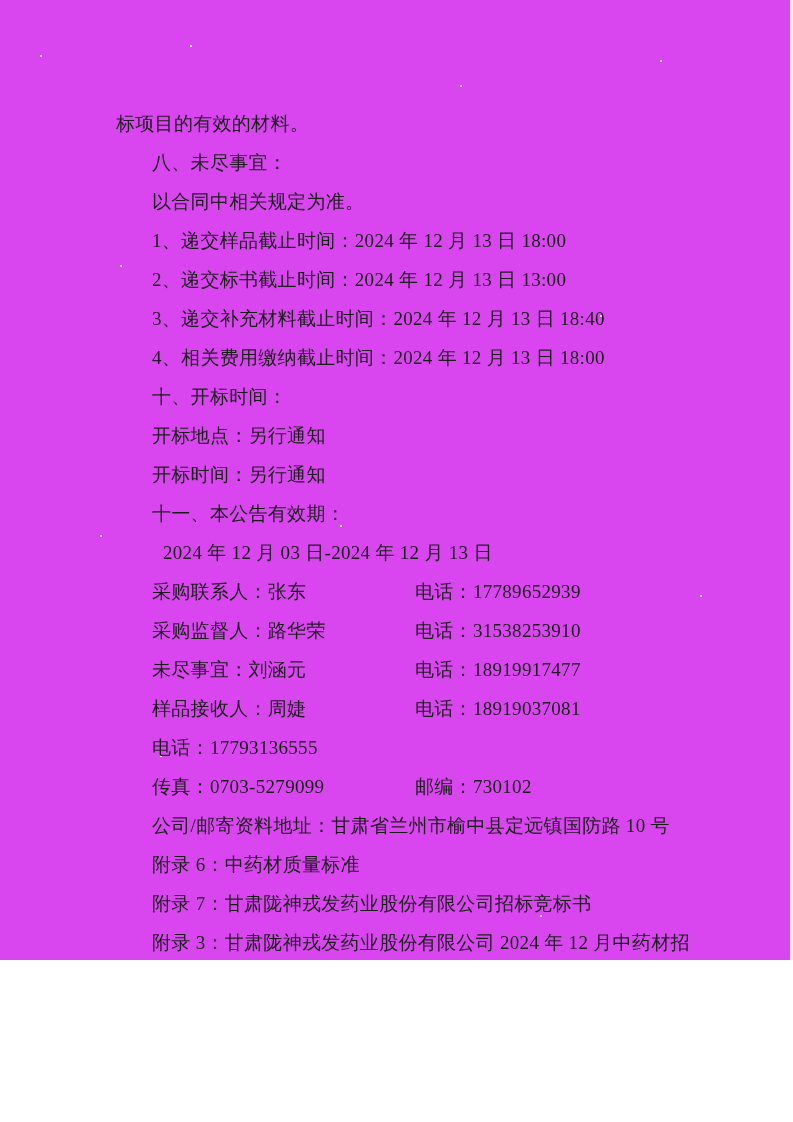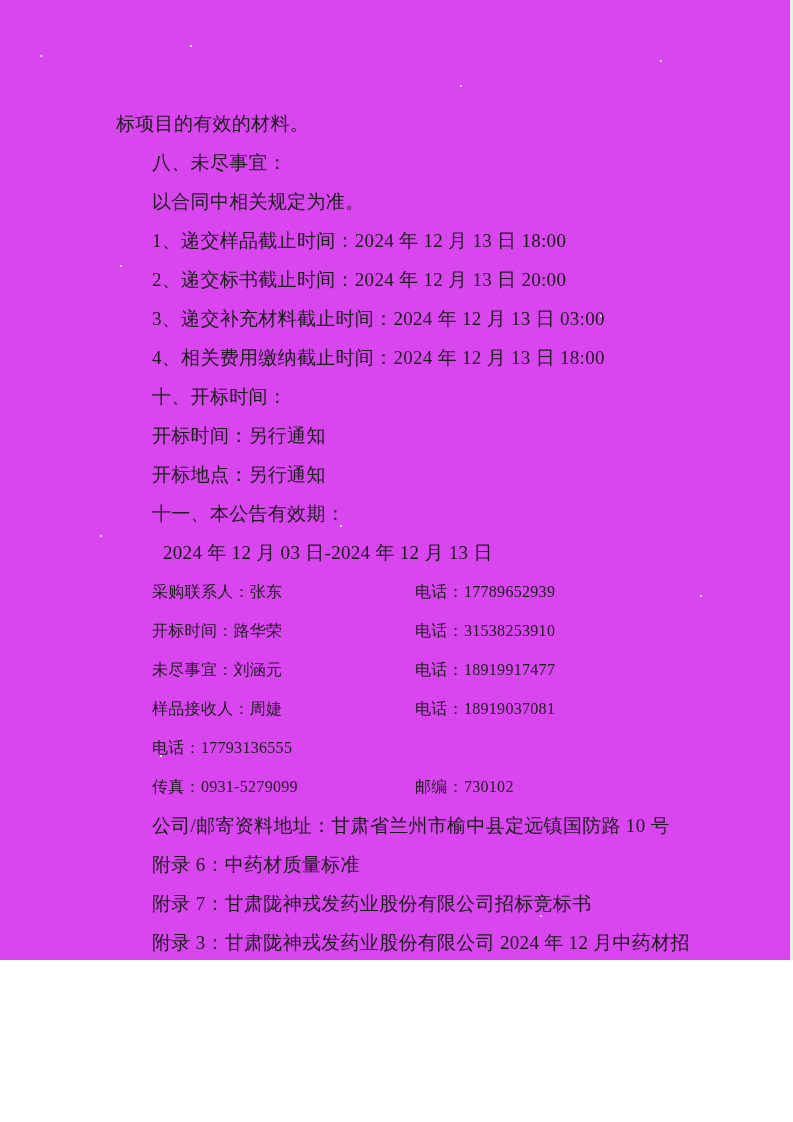--- a/index.html
+++ b/index.html
@@ -27,21 +27,21 @@
     font-size: 19px;
     line-height: 39px;
     white-space: nowrap;
     letter-spacing: 0.3px;
   }
   .ind { padding-left: 36px; }
   .ind2 { padding-left: 47px; }
   .contact-row {
     display: flex;
     padding-left: 36px;
-    font-size: 16px;
+    font-size: 19px;
     line-height: 39px;
     letter-spacing: 0.3px;
     white-space: nowrap;
   }
   .c-left { width: 263px; flex: 0 0 263px; }
   .c-right { flex: 1; }
   .scan-edge {
     position: absolute;
     top: 0;
     right: 0;
@@ -71,52 +71,52 @@
   <div class="scan-edge"></div>
 
   <div class="content">
 
     <p class="line">标项目的有效的材料。</p>
 
     <p class="line ind">八、未尽事宜：</p>
     <p class="line ind">以合同中相关规定为准。</p>
 
     <p class="line ind">1、递交样品截止时间：2024 年 12 月 13 日 18:00</p>
-    <p class="line ind">2、递交标书截止时间：2024 年 12 月 13 日 20:00</p>
-    <p class="line ind">3、递交补充材料截止时间：2024 年 12 月 13 日 03:00</p>
+    <p class="line ind">2、递交标书截止时间：2024 年 12 月 13 日 13:00</p>
+    <p class="line ind">3、递交补充材料截止时间：2024 年 12 月 13 日 18:40</p>
     <p class="line ind">4、相关费用缴纳截止时间：2024 年 12 月 13 日 18:00</p>
 
     <p class="line ind">十、开标时间：</p>
+    <p class="line ind">开标地点：另行通知</p>
     <p class="line ind">开标时间：另行通知</p>
-    <p class="line ind">开标地点：另行通知</p>
 
     <p class="line ind">十一、本公告有效期：</p>
     <p class="line ind2">2024 年 12 月 03 日-2024 年 12 月 13 日</p>
 
     <div class="contact-row">
       <span class="c-left"><span>采购联系人：</span><span>张东</span></span>
       <span class="c-right"><span>电话：</span><span>17789652939</span></span>
     </div>
     <div class="contact-row">
-      <span class="c-left"><span>开标时间：</span><span>路华荣</span></span>
+      <span class="c-left"><span>采购监督人：</span><span>路华荣</span></span>
       <span class="c-right"><span>电话：</span><span>31538253910</span></span>
     </div>
     <div class="contact-row">
       <span class="c-left"><span>未尽事宜：</span><span>刘涵元</span></span>
       <span class="c-right"><span>电话：</span><span>18919917477</span></span>
     </div>
     <div class="contact-row">
       <span class="c-left"><span>样品接收人：</span><span>周婕</span></span>
       <span class="c-right"><span>电话：</span><span>18919037081</span></span>
     </div>
     <div class="contact-row">
       <span class="c-right"><span>电话：</span><span>17793136555</span></span>
     </div>
     <div class="contact-row">
-      <span class="c-left"><span>传真：</span><span>0931-5279099</span></span>
+      <span class="c-left"><span>传真：</span><span>0703-5279099</span></span>
       <span class="c-right"><span>邮编：</span><span>730102</span></span>
     </div>
 
     <p class="line ind">公司/邮寄资料地址：甘肃省兰州市榆中县定远镇国防路 10 号</p>
     <p class="line ind">附录 6：中药材质量标准</p>
     <p class="line ind">附录 7：甘肃陇神戎发药业股份有限公司招标竞标书</p>
     <p class="line ind">附录 3：甘肃陇神戎发药业股份有限公司 2024 年 12 月中药材招</p>
 
   </div>
 </div>

